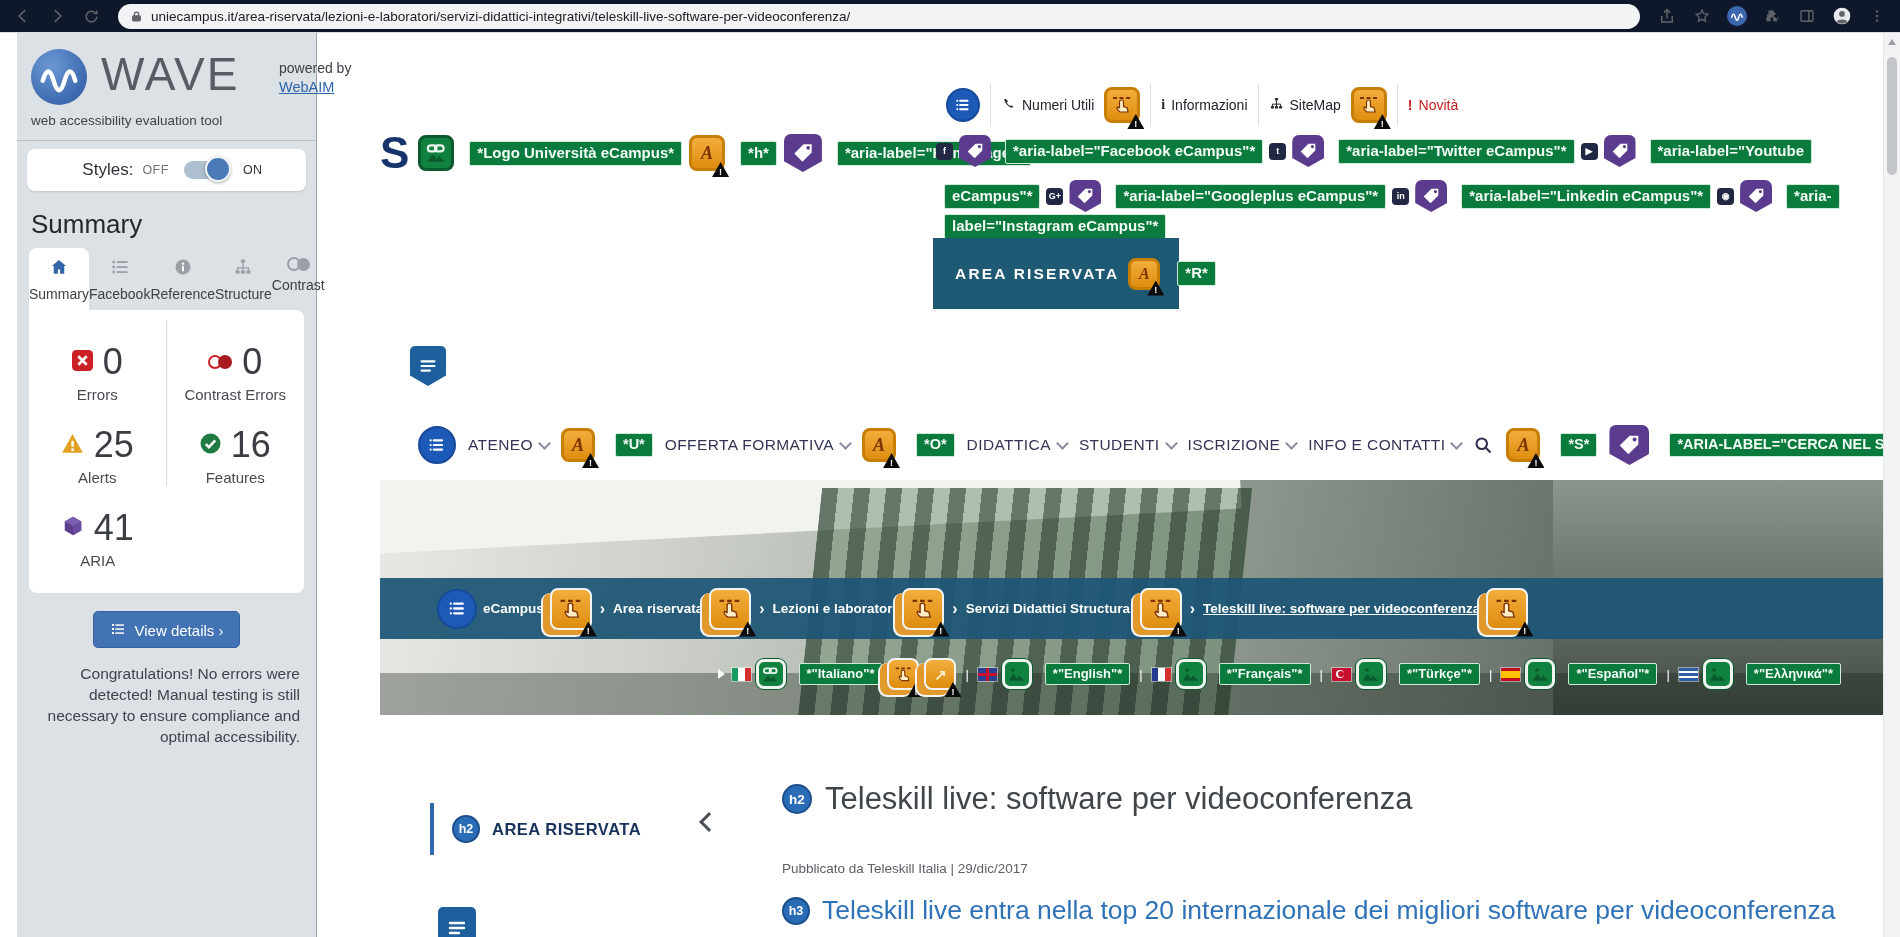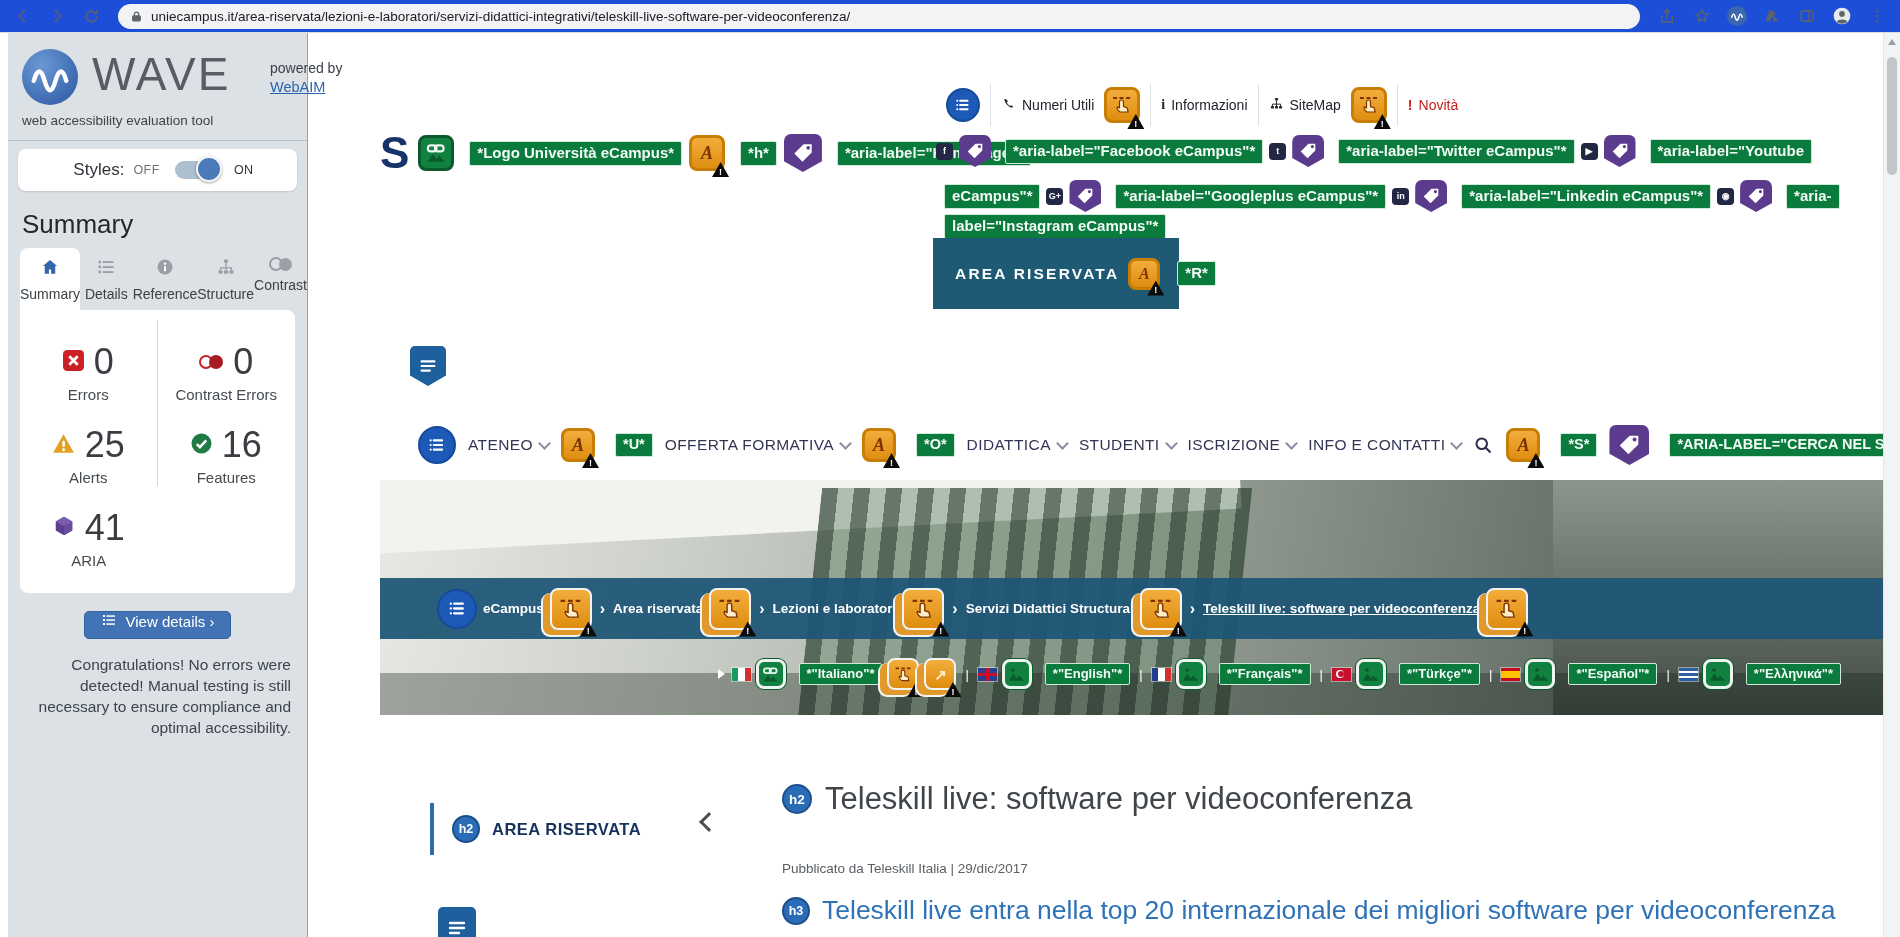--- a/index.html
+++ b/index.html
@@ -1,26 +1,26 @@
 <!DOCTYPE html>
 <html><head>
 <meta charset="utf-8">
 <style>
   html,body{margin:0;padding:0;background:#fff;font-family:"Liberation Sans",sans-serif;-webkit-font-smoothing:antialiased;}
   #stage{position:relative;width:1900px;height:937px;overflow:hidden;background:#fff;}
 
   
-  #browser-bar{position:absolute;left:0;top:0;width:1900px;height:33px;background:#1d4ed8;border-bottom:1px solid #dadce0;display:flex;align-items:center;padding:0 10px;box-sizing:border-box;gap:8px;}
+  #browser-bar{position:absolute;left:0;top:0;width:1900px;height:33px;background:#0f172a;border-bottom:1px solid #dadce0;display:flex;align-items:center;padding:0 10px;box-sizing:border-box;gap:8px;}
   .bb-btn{width:26px;height:26px;display:flex;align-items:center;justify-content:center;border-radius:50%;flex:none;}
   .omnibox{height:25px;border-radius:13px;background:#f1f3f4;display:flex;align-items:center;gap:8px;padding:0 12px;flex:1;margin:0 6px;min-width:0;}
   .omnibox .url{font-size:13.5px;color:#202124;white-space:nowrap;overflow:hidden;}
   .bb-icons{display:flex;align-items:center;gap:9px;flex:none;}
 
   
-  #wave-panel{position:absolute;left:8px;top:33px;width:300px;height:904px;background:#dce1e6;border-right:1px solid #9aa3ab;box-sizing:border-box;}
+  #wave-panel{position:absolute;left:17px;top:33px;width:300px;height:904px;background:#dce1e6;border-right:1px solid #9aa3ab;box-sizing:border-box;}
   .wv-header{position:relative;height:107px;border-bottom:1px solid #b9c1c8;}
   .wv-logo{position:absolute;left:14px;top:16px;width:56px;height:56px;border-radius:50%;background:radial-gradient(circle at 35% 30%,#6b98d4,#3a67ad 75%);display:flex;align-items:center;justify-content:center;}
   .wv-title{position:absolute;left:84px;top:14px;font-size:46px;color:#585d63;letter-spacing:2px;font-weight:400;}
   .wv-sub{position:absolute;left:14px;top:80px;font-size:13.5px;color:#3e4347;}
   .wv-powered{position:absolute;left:262px;top:26px;width:110px;font-size:14px;color:#3b4045;line-height:1.35;}
   .wv-powered a{color:#2b66ad;text-decoration:underline;font-size:14.5px;}
   .wv-styles{margin:8px 10px 0;height:42px;background:#fff;border-radius:8px;display:flex;align-items:center;justify-content:center;gap:9px;box-shadow:0 1px 2px rgba(0,0,0,.12);padding-left:12px;}
   .wv-styles .st-lab{font-size:17px;color:#2f3338;}
   .wv-styles .st-off{font-size:12.5px;color:#6d7378;letter-spacing:.5px;}
   .wv-styles .st-on{font-size:12.5px;color:#2f3338;letter-spacing:.5px;}
@@ -29,21 +29,21 @@
   .wv-summary-title{margin:18px 0 8px 14px;font-size:26px;color:#24282d;font-weight:400;}
   .wv-tabs{display:flex;margin-left:12px;}
   .wv-tab{width:71px;padding:9px 0 8px;display:flex;flex-direction:column;align-items:center;gap:6px;font-size:14px;color:#3c4146;border-radius:8px 8px 0 0;}
   .wv-tab.active{background:#fff;}
   .wv-stats{background:#fff;margin:0 12px;border-radius:0 8px 8px 8px;padding:10px 0 24px;display:grid;grid-template-columns:1fr 1fr;}
   .wv-cell{display:flex;flex-direction:column;align-items:center;padding:24px 0 0;}
   .wv-cell.brd{border-right:1px solid #d4d9dd;}
   .wv-num-row{display:flex;align-items:center;gap:10px;}
   .wv-num{font-size:36px;color:#3a3e43;font-weight:400;line-height:1;}
   .wv-lbl{font-size:15px;color:#464b50;margin-top:6px;}
-  .wv-btn{margin:18px auto 0;display:flex;width:max-content;align-items:center;gap:9px;padding:0 16px 7px;background:#4273b4;border:1px solid #35619e;border-radius:5px;color:#fff;font-size:15px;}
+  .wv-btn{margin:18px auto 0;display:flex;width:max-content;align-items:center;gap:9px;padding:9px 16px 7px;background:#4273b4;border:1px solid #35619e;border-radius:5px;color:#fff;font-size:15px;}
   .wv-congrats{margin:16px 16px 0;text-align:right;font-size:15.5px;color:#3e444b;line-height:1.35;}
 
   
   .ic{display:inline-flex;align-items:center;justify-content:center;position:relative;flex:none;box-sizing:border-box;}.s30{width:30px;height:30px}.s32{width:32px;height:32px}
   .s34{width:34px;height:34px}.s36{width:36px;height:36px}.s38{width:38px;height:38px}.s40{width:40px;height:40px}.s42{width:42px;height:42px}
   .or{background:linear-gradient(180deg,#f3ad3c,#de8e10);border:3px solid #c87d05;border-radius:8px;}
   .or .alet{font-family:"Liberation Serif",serif;font-style:italic;font-weight:700;font-size:18px;color:#7c3400;line-height:1;}
   .stack{border:2px solid #f3f3f3;box-shadow:-7px 5px 0 0 #e2992b,-8px 6px 0 1px #f3f3f3;}
   .warn{position:absolute;right:-7px;bottom:-9px;width:17px;height:15px;background:#0b0b0b;clip-path:polygon(50% 0,100% 100%,0 100%);display:flex;align-items:flex-end;justify-content:center;color:#fff;font-size:9px;font-weight:bold;line-height:1.15;}
   .warn::after{content:"!";}
@@ -237,21 +237,21 @@
       </div>
       <div class="wv-tab">
         <span><svg width="20" height="20" viewBox="0 0 24 24" fill="#9aa0a6">
               <rect x="3" y="4.5" width="3" height="3"></rect>
               <rect x="3" y="10.5" width="3" height="3"></rect>
               <rect x="3" y="16.5" width="3" height="3"></rect>
               <rect x="8" y="5" width="13" height="2.2"></rect>
               <rect x="8" y="11" width="13" height="2.2"></rect>
               <rect x="8" y="17" width="13" height="2.2"></rect>
             </svg></span>
-        <span>Details</span>
+        <span>Facebook</span>
       </div>
       <div class="wv-tab">
         <span><svg width="20" height="20" viewBox="0 0 24 24">
               <circle cx="12" cy="12" r="9" fill="#9aa0a6"></circle>
               <circle cx="12" cy="8" r="1.4" fill="#fff"></circle>
               <rect x="10.8" y="10.5" width="2.4" height="7" rx="1.2" fill="#fff"></rect>
             </svg></span>
         <span>Reference</span>
       </div>
       <div class="wv-tab">

